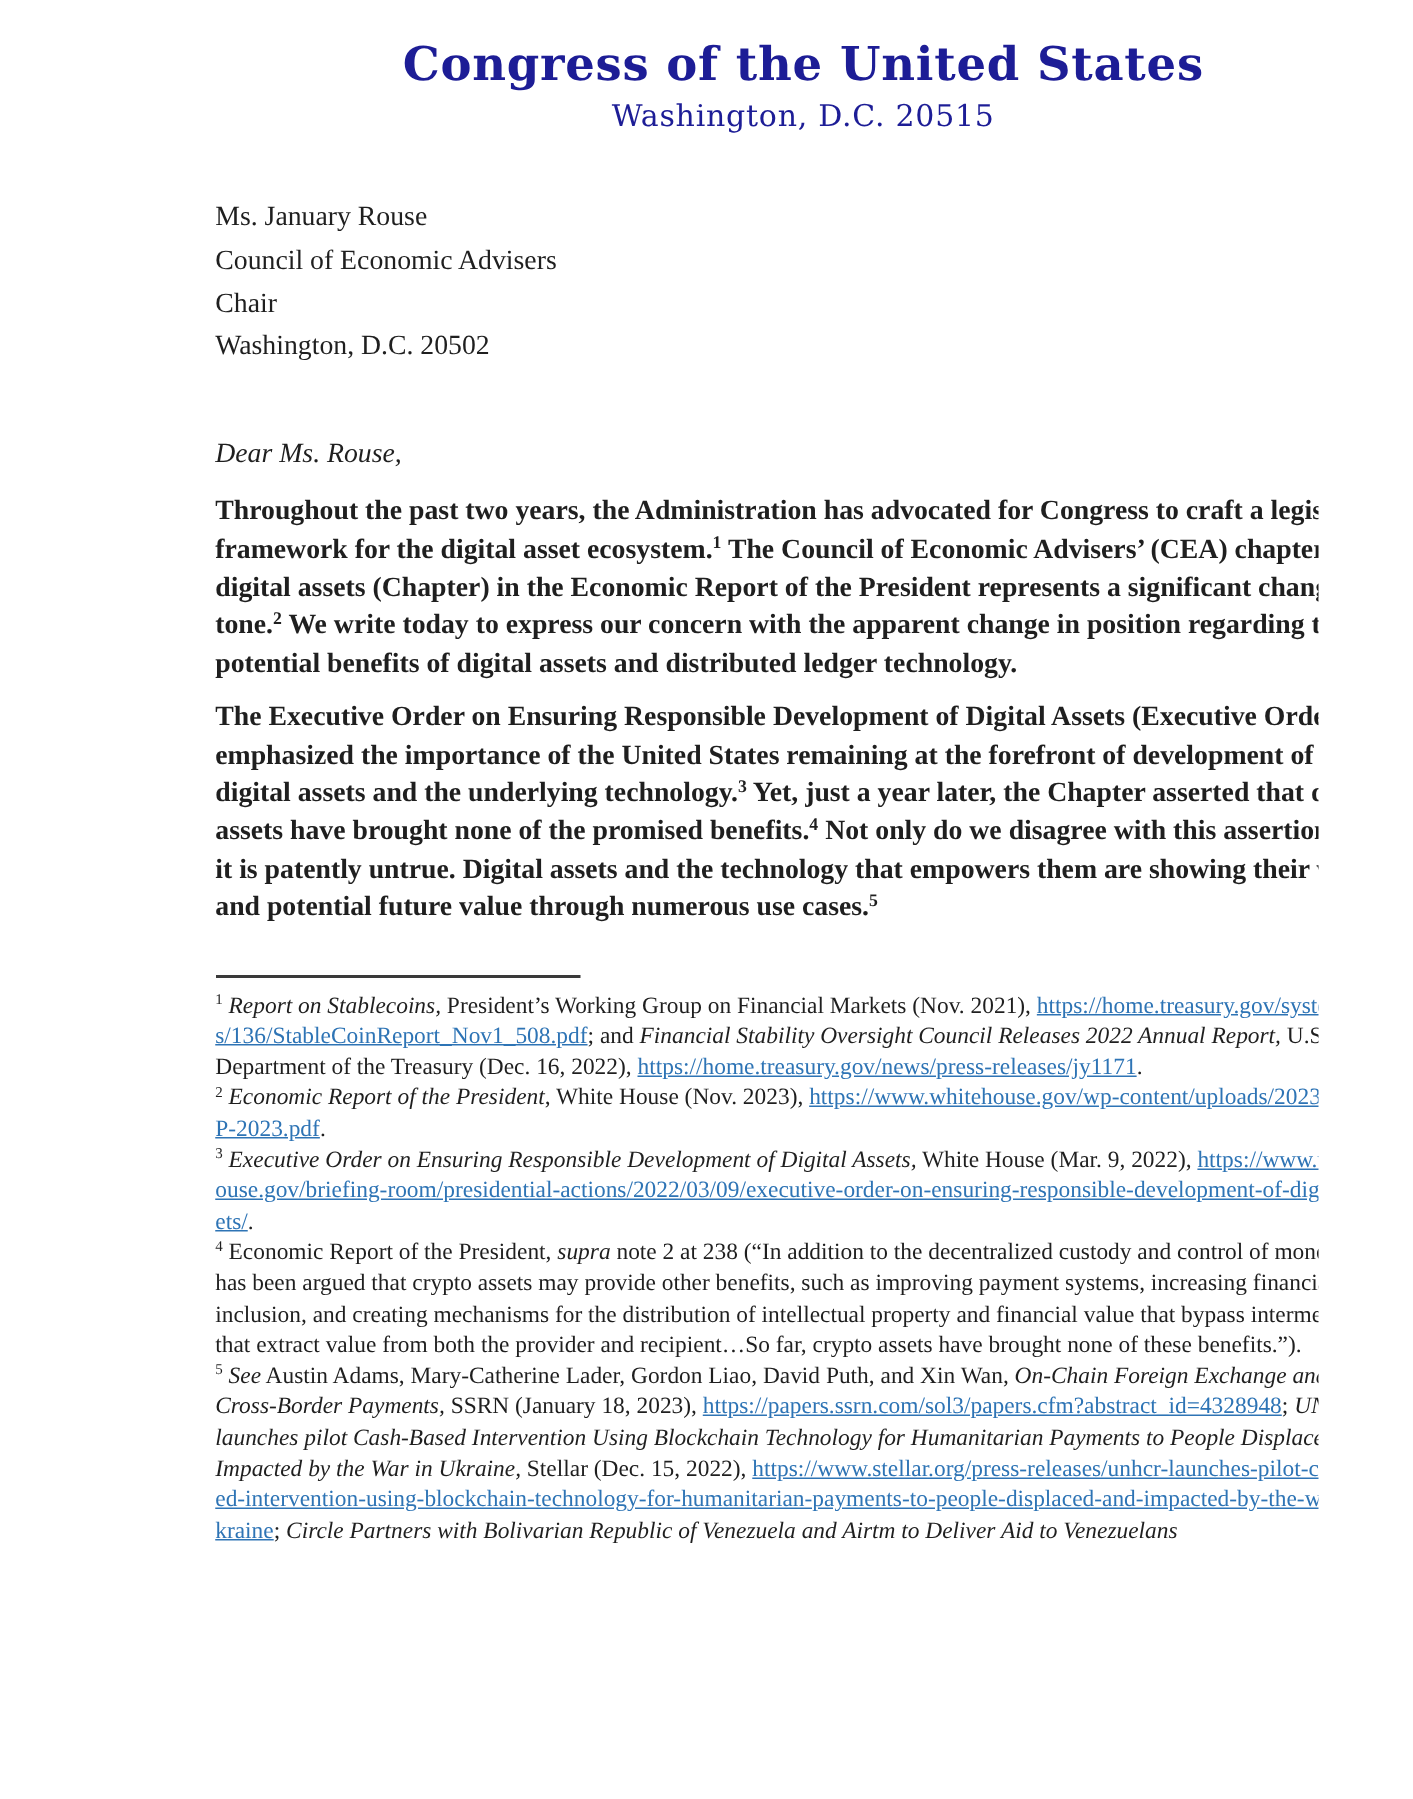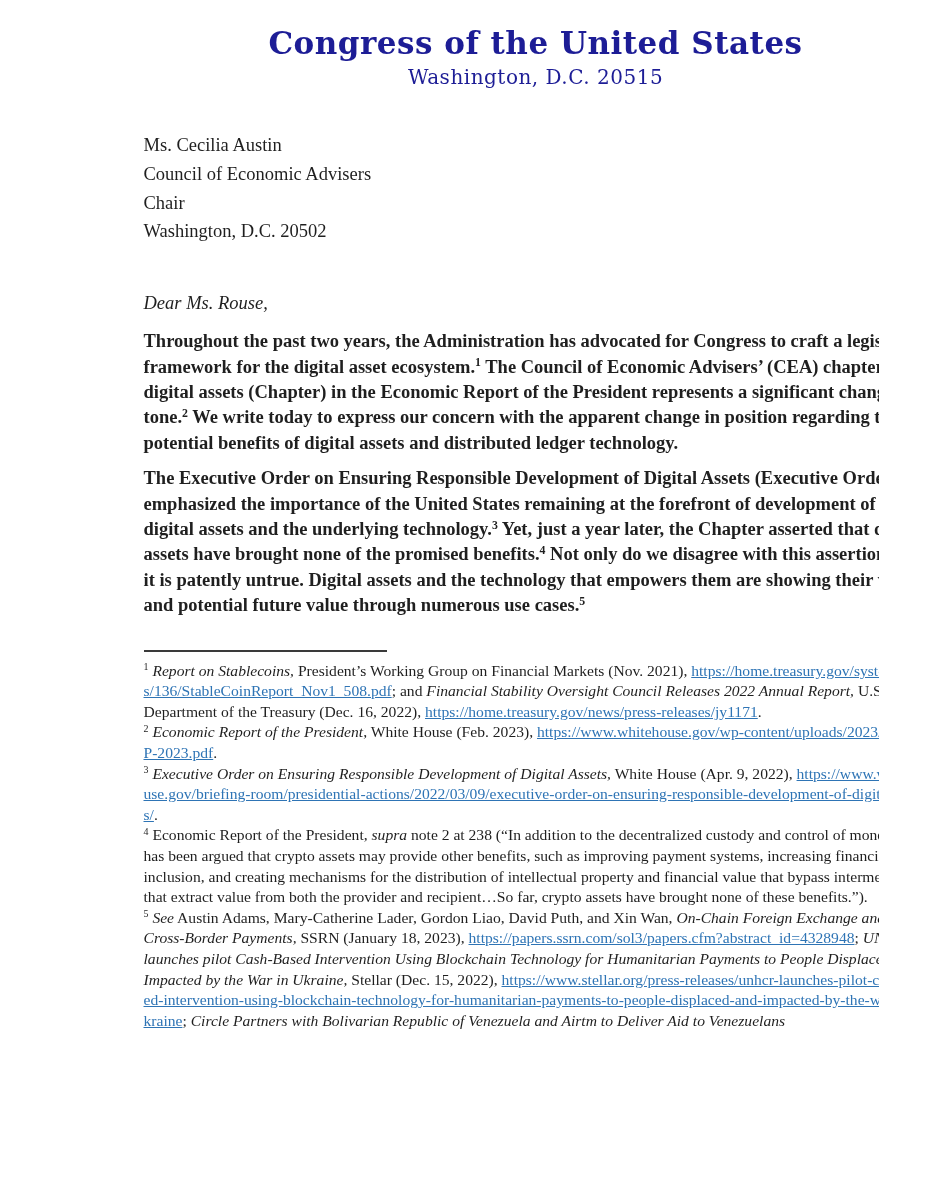--- a/index.html
+++ b/index.html
@@ -97,37 +97,37 @@
 <div class="page">
   <div class="content">
 
     <header class="letterhead">
       <div class="lh-title">Congress of the United States</div>
       <div class="lh-sub">Washington, D.C. 20515</div>
     </header>
 
 
     <div class="recipient">
-        <div>Ms. Cecilia Austin</div>
+        <div>Ms. January Rouse</div>
         <div>Council of Economic Advisers</div>
         <div>Chair</div>
         <div>Washington, D.C. 20502</div>
       </div>
 
     <div class="salutation">Dear Ms. Rouse,</div>
 
     <div class="body-paragraphs">
       <p class="para"><span>Throughout the past two years, the Administration has advocated for Congress to craft a legislative framework for the digital asset ecosystem.</span><sup>1</sup><span> The Council of Economic Advisers’ (CEA) chapter on digital assets (Chapter) in the Economic Report of the President represents a significant change in tone.</span><sup>2</sup><span> We write today to express our concern with the apparent change in position regarding the potential benefits of digital assets and distributed ledger technology.</span></p>
       <p class="para"><span>The Executive Order on Ensuring Responsible Development of Digital Assets (Executive Order) emphasized the importance of the United States remaining at the forefront of development of digital assets and the underlying technology.</span><sup>3</sup><span> Yet, just a year later, the Chapter asserted that digital assets have brought none of the promised benefits.</span><sup>4</sup><span> Not only do we disagree with this assertion, but it is patently untrue. Digital assets and the technology that empowers them are showing their value and potential future value through numerous use cases.</span><sup>5</sup></p>
     </div>
 
     <div class="footnote-rule"></div>
 
     <div class="footnotes">
         <div class="footnote"><sup>1</sup> <span class="it">Report on Stablecoins,</span><span> President’s Working Group on Financial Markets (Nov. 2021), </span><a class="lnk">https://home.treasury.gov/system/files/136/StableCoinReport_Nov1_508.pdf</a><span>; and </span><span class="it">Financial Stability Oversight Council Releases 2022 Annual Report,</span><span> U.S. Department of the Treasury (Dec. 16, 2022), </span><a class="lnk">https://home.treasury.gov/news/press-releases/jy1171</a><span>.</span></div>
-        <div class="footnote"><sup>2</sup> <span class="it">Economic Report of the President</span><span>, White House (Feb. 2023), </span><a class="lnk">https://www.whitehouse.gov/wp-content/uploads/2023/03/ERP-2023.pdf</a><span>.</span></div>
-        <div class="footnote"><sup>3</sup> <span class="it">Executive Order on Ensuring Responsible Development of Digital Assets,</span><span> White House (Apr. 9, 2022), </span><a class="lnk">https://www.whitehouse.gov/briefing-room/presidential-actions/2022/03/09/executive-order-on-ensuring-responsible-development-of-digital-assets/</a><span>.</span></div>
+        <div class="footnote"><sup>2</sup> <span class="it">Economic Report of the President</span><span>, White House (Nov. 2023), </span><a class="lnk">https://www.whitehouse.gov/wp-content/uploads/2023/03/ERP-2023.pdf</a><span>.</span></div>
+        <div class="footnote"><sup>3</sup> <span class="it">Executive Order on Ensuring Responsible Development of Digital Assets,</span><span> White House (Mar. 9, 2022), </span><a class="lnk">https://www.whitehouse.gov/briefing-room/presidential-actions/2022/03/09/executive-order-on-ensuring-responsible-development-of-digital-assets/</a><span>.</span></div>
         <div class="footnote"><sup>4</sup> <span>Economic Report of the President, </span><span class="it">supra</span><span> note 2 at 238 (“In addition to the decentralized custody and control of money, it has been argued that crypto assets may provide other benefits, such as improving payment systems, increasing financial inclusion, and creating mechanisms for the distribution of intellectual property and financial value that bypass intermediaries that extract value from both the provider and recipient…So far, crypto assets have brought none of these benefits.”).</span></div>
         <div class="footnote"><sup>5</sup> <span class="it">See</span><span> Austin Adams, Mary-Catherine Lader, Gordon Liao, David Puth, and Xin Wan, </span><span class="it">On-Chain Foreign Exchange and Cross-Border Payments,</span><span> SSRN (January 18, 2023), </span><a class="lnk">https://papers.ssrn.com/sol3/papers.cfm?abstract_id=4328948</a><span>; </span><span class="it">UNHCR launches pilot Cash-Based Intervention Using Blockchain Technology for Humanitarian Payments to People Displaced and Impacted by the War in Ukraine,</span><span> Stellar (Dec. 15, 2022), </span><a class="lnk">https://www.stellar.org/press-releases/unhcr-launches-pilot-cash-based-intervention-using-blockchain-technology-for-humanitarian-payments-to-people-displaced-and-impacted-by-the-war-in-ukraine</a><span>; </span><span class="it">Circle Partners with Bolivarian Republic of Venezuela and Airtm to Deliver Aid to Venezuelans</span></div>
       </div>
 
   </div>
 </div>
 
 </body></html>

